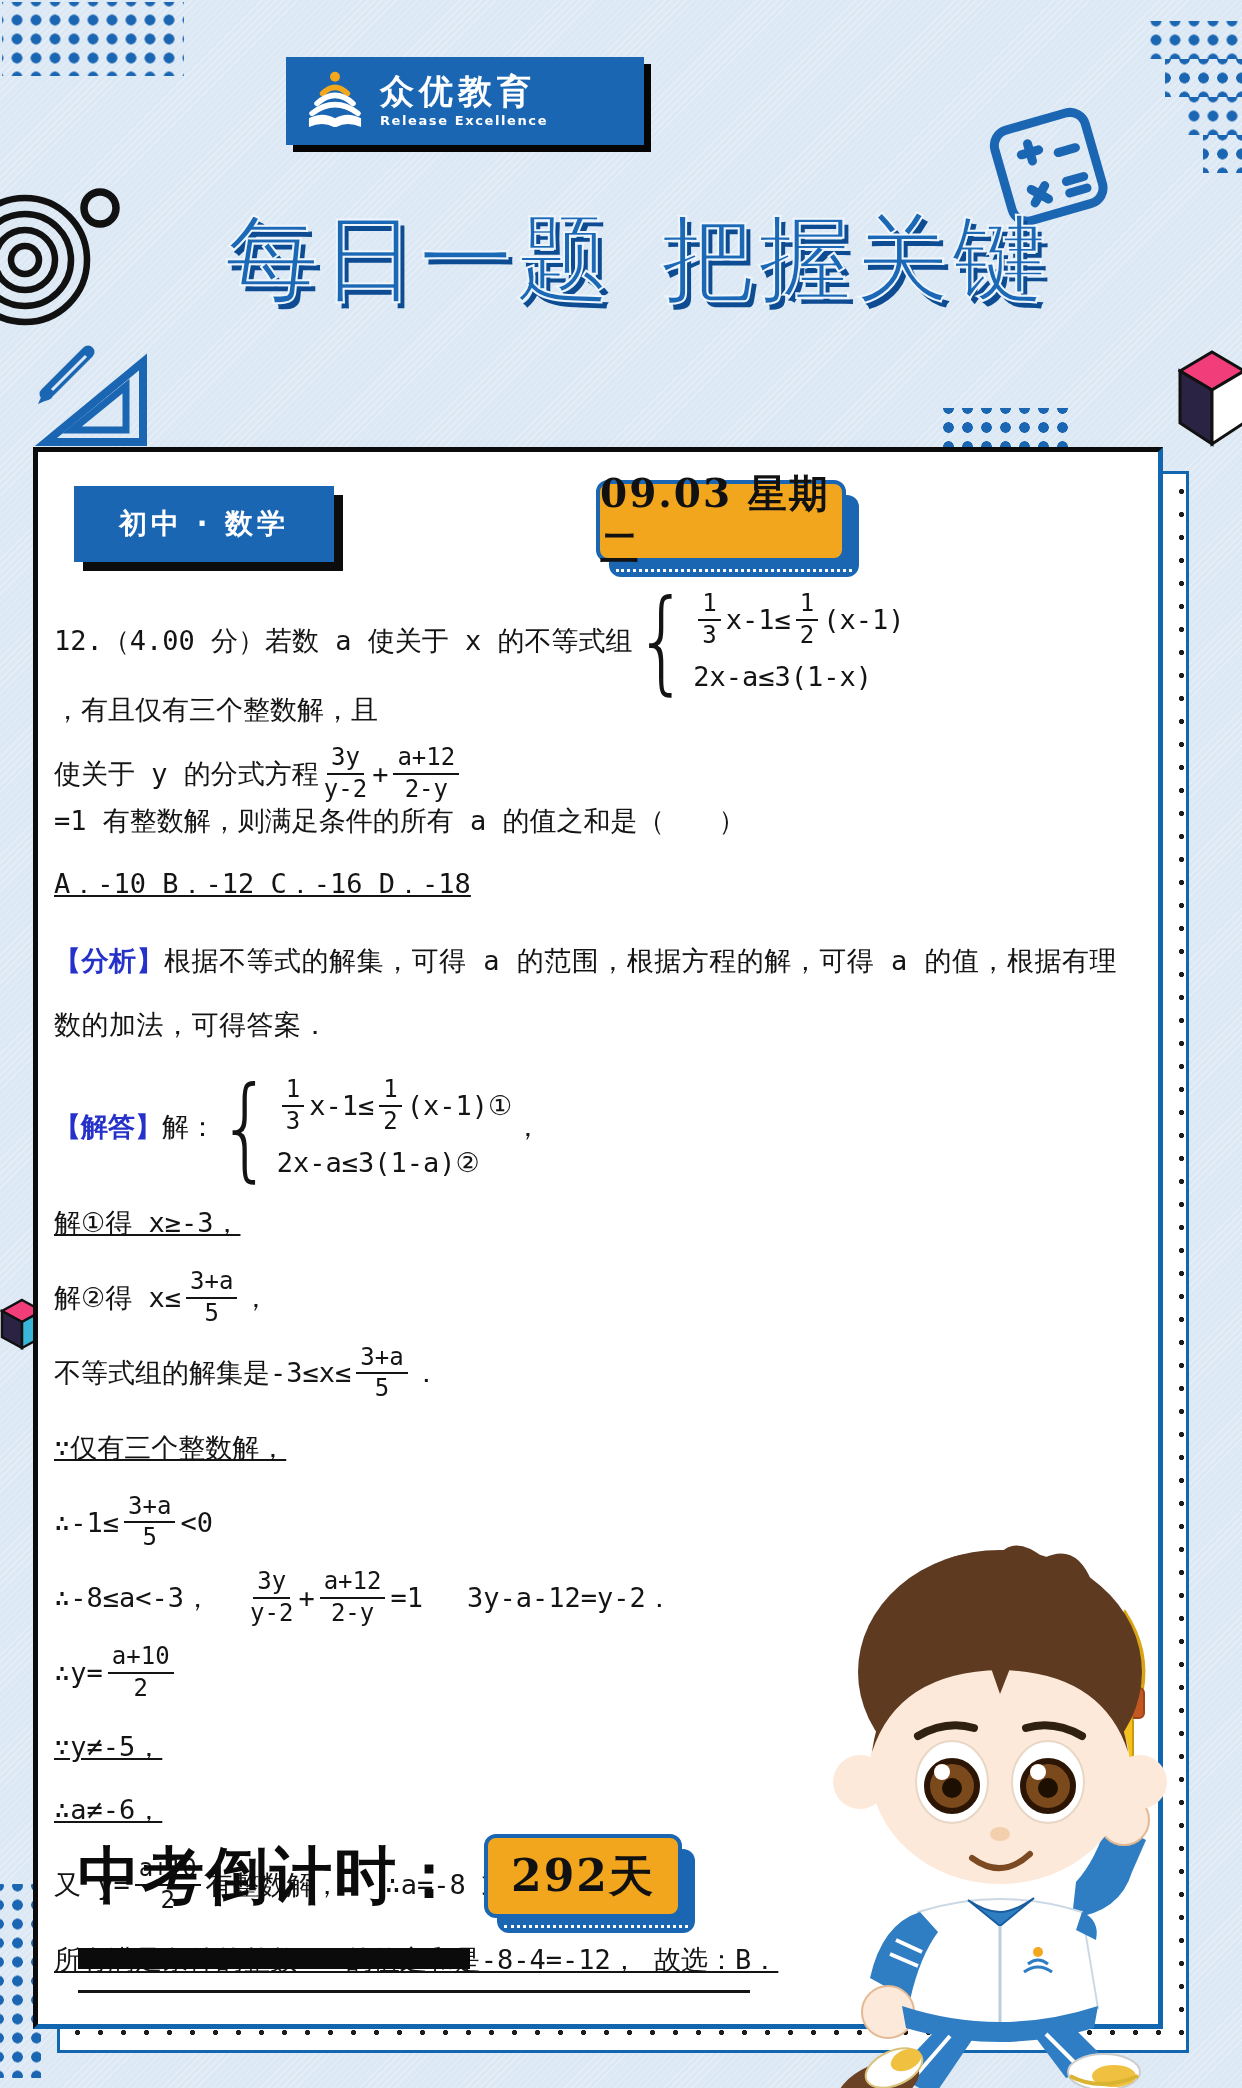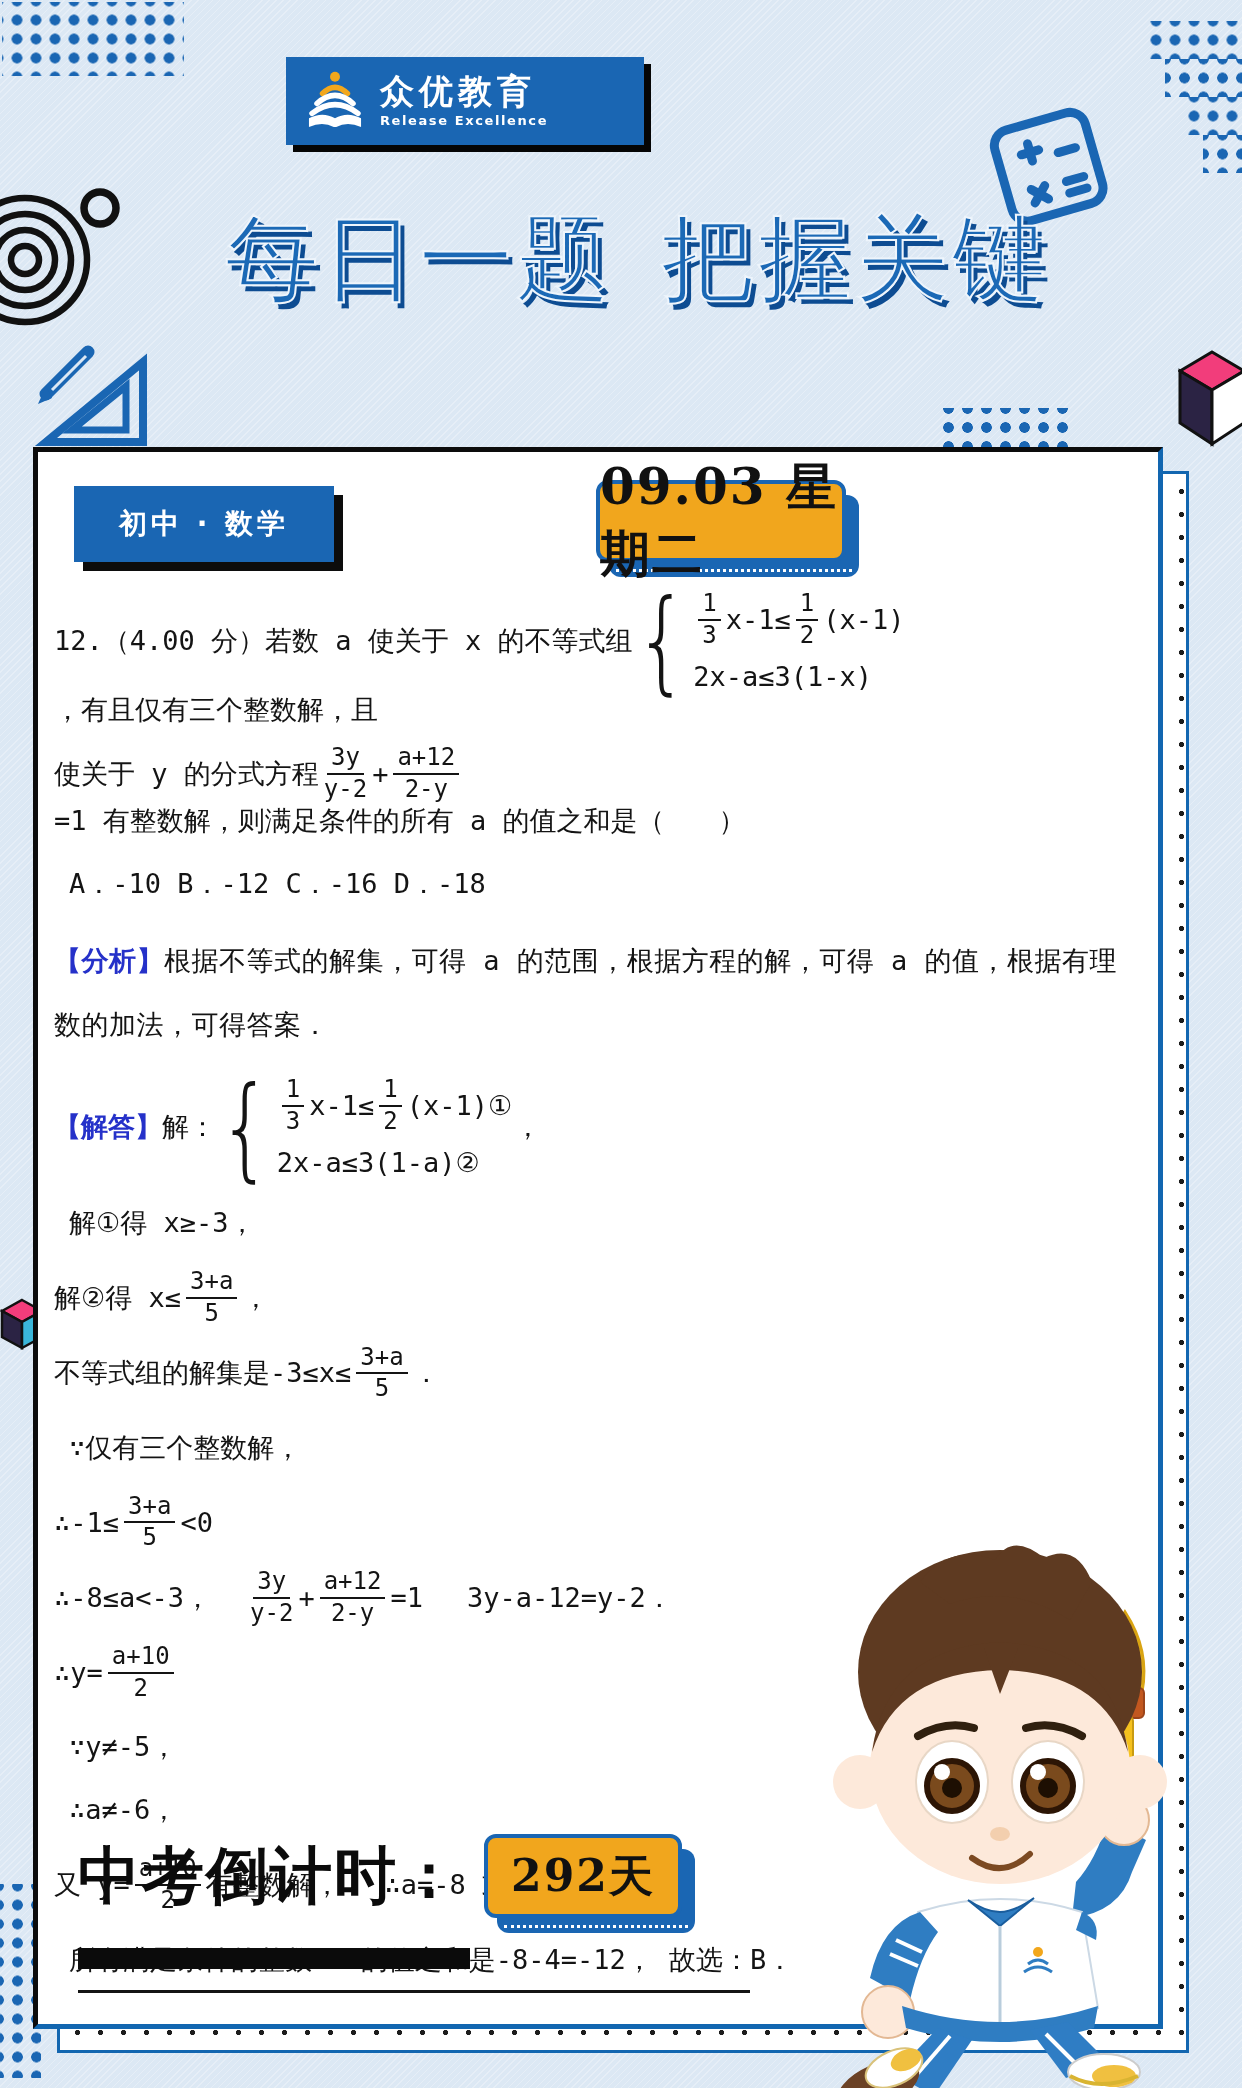--- a/index.html
+++ b/index.html
@@ -55,29 +55,29 @@
 
   .stamp-wrap { position:absolute; width:250px; height:82px; }
   .date-wrap { left:558px; top:28px; }
   .stamp-shadow { position:absolute; left:13px; top:15px; width:100%; height:100%;
                   background:#1a66b3; border-radius:12px; }
   .stamp-shadow:after { content:""; position:absolute; left:7px; right:7px; bottom:5px; top:auto;
                   border-bottom:3px dotted #fff; height:0; }
   .stamp { position:absolute; left:0; top:0; width:100%; height:100%;
            background:#f1a61d; border:4px solid #1a66b3; border-radius:12px;
            display:flex; align-items:center; justify-content:center;
-           font-family:"DejaVu Serif", serif; font-weight:bold; font-size:50px; color:#111; letter-spacing:2px; }
+           font-family:"DejaVu Serif", serif; font-weight:bold; font-size:39px; color:#111; letter-spacing:2px; }
 
   
   .content { position:absolute; left:16px; top:128px; width:1085px;
              font-family:"DejaVu Sans Mono","DejaVu Sans", monospace;
              font-size:27px; color:#141414; }
   .mline { display:flex; align-items:center; flex-wrap:wrap; }
   .mline span { white-space:pre-wrap; }
-  .k-text  { margin:27px 15px; }
+  .k-text  { margin:27px 0;text-decoration:underline; }
   .k-frac  { margin:16px 0; }
   .k-cases { margin:10px 0; }
   .frac { display:inline-flex; flex-direction:column; align-items:center;
           margin:0 5px; line-height:1.15; font-size:24px; }
   .frac .num { border-bottom:2.5px solid #141414; padding:0 4px 1px; }
   .frac .den { padding-top:1px; }
   .cases { display:inline-flex; align-items:center; margin:0 2px; }
   .brace { font-size:86px; font-weight:200; line-height:.95; transform:scaleY(1.3);
            margin-right:4px; font-family:"DejaVu Sans", sans-serif; }
   .cases-rows { display:flex; flex-direction:column; gap:12px; }

